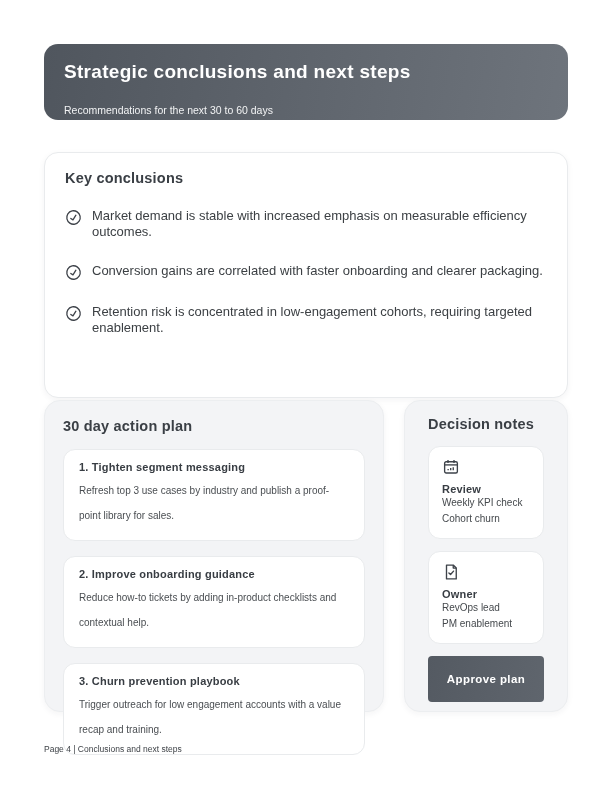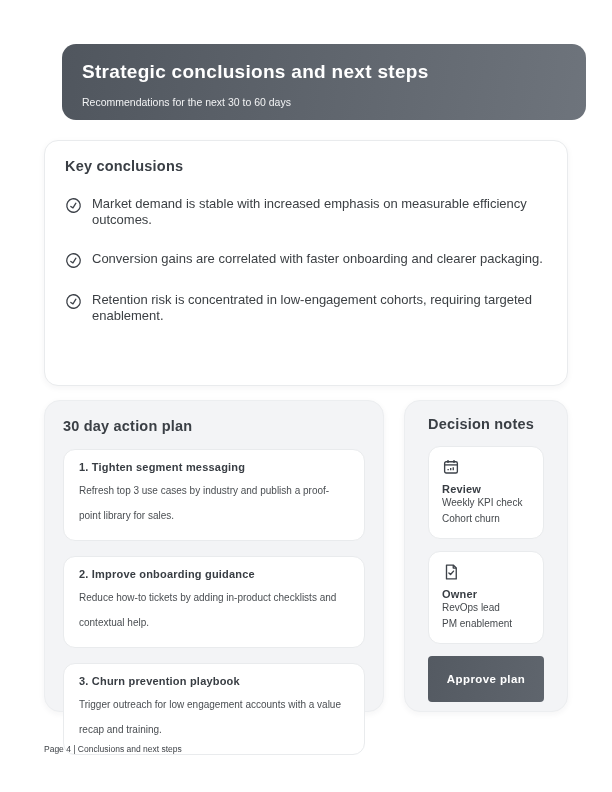--- a/index.html
+++ b/index.html
@@ -8,43 +8,43 @@
     position: relative;
     background: #ffffff;
     font-family: "Liberation Sans", sans-serif;
     color: #33373c;
     overflow: hidden;
   }
 
   
   .header-banner {
     position: absolute;
-    left: 62px; top: 44px;
+    left: 44px; top: 44px;
     width: 524px; height: 76px;
     border-radius: 14px;
     background: linear-gradient(100deg, #50565e 0%, #6e747c 100%);
     padding: 15px 20px;
     color: #ffffff;
   }
   .header-title {
     font-size: 19px;
     font-weight: 700;
     letter-spacing: 0.3px;
     line-height: 25px;
   }
   .header-subtitle {
     font-size: 10.5px;
-    margin-top: 12px;
+    margin-top: 20px;
     color: #f2f3f4;
   }
 
   
   .conclusions-card {
     position: absolute;
-    left: 44px; top: 140px;
+    left: 44px; top: 152px;
     width: 524px; height: 246px;
     background: #ffffff;
     border: 1px solid #e9ebed;
     border-radius: 14px;
     box-shadow: 0 2px 6px rgba(40,45,50,0.05);
     padding: 17px 20px;
   }
   .section-title {
     font-size: 14.5px;
     font-weight: 700;

